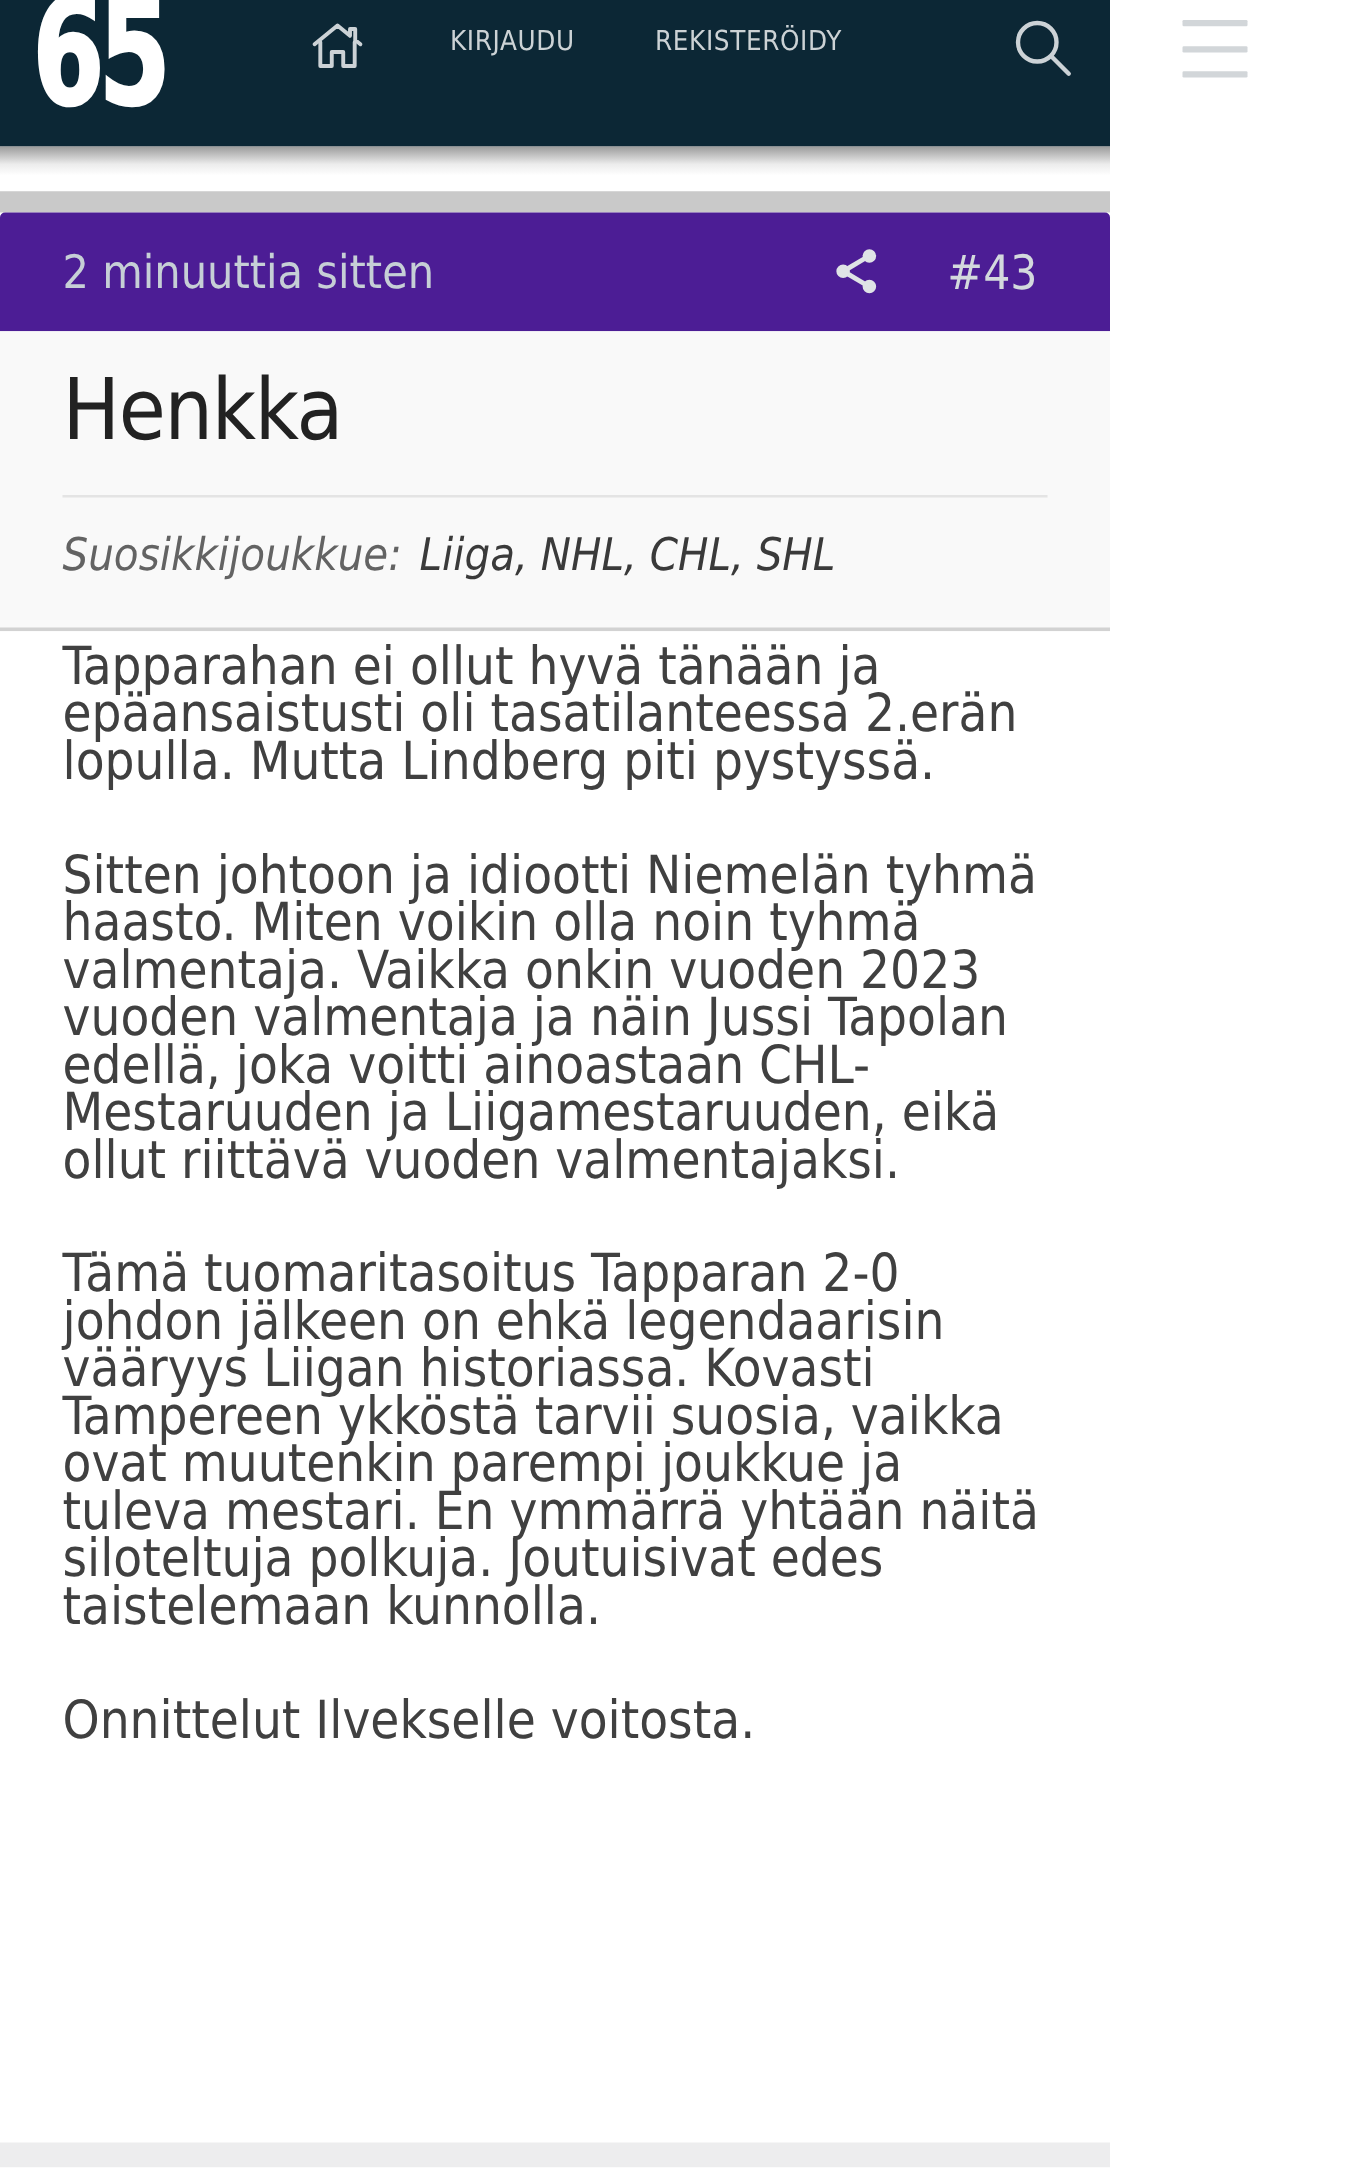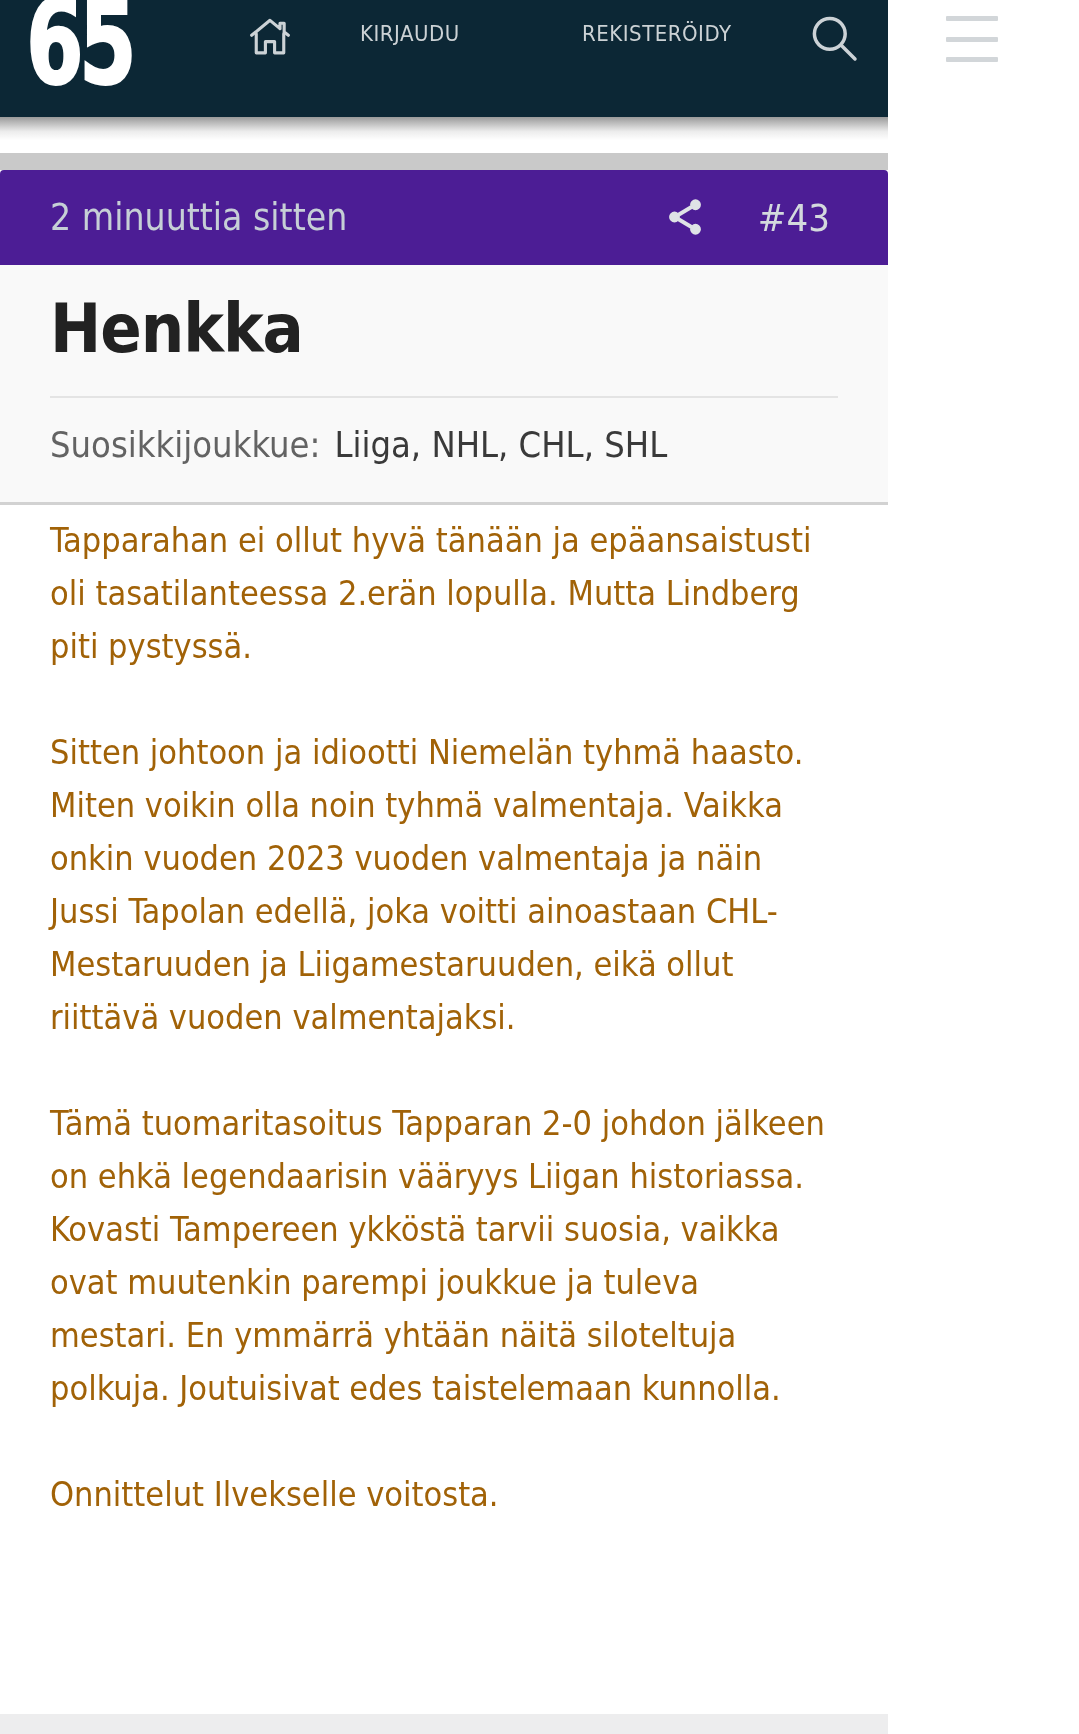--- a/index.html
+++ b/index.html
@@ -37,21 +37,21 @@
     position: absolute;
     top: 21px;
     color: #ccd2d5;
     font-size: 22px;
     letter-spacing: 0.5px;
     text-decoration: none;
     cursor: pointer;
     white-space: nowrap;
   }
   .nav-login    { left: 360px; }
-  .nav-register { left: 582px; }
+  .nav-register { left: 524px; }
   .nav-search { left: 806px; top: 10px; width: 56px; height: 56px; }
   .nav-burger { left: 946px; top: 16px; width: 52px; height: 46px;
                 display: flex; flex-direction: column; justify-content: space-between; }
   .nav-burger span { display: block; height: 5px; background: #d2d6d9; border-radius: 1px; }
 
   
   .shadow-strip {
     height: 36px; flex: 0 0 auto;
     background: linear-gradient(to bottom, #9a9a9a 0%, #ececec 40%, #ffffff 65%, #ffffff 100%);
   }
@@ -73,46 +73,46 @@
   
   .postinfo {
     height: 240px; flex: 0 0 auto;
     background: #f9f9f9;
     border-bottom: 3px solid #d2d2d2;
     padding: 28px 50px 0 50px;
   }
   .author {
     color: #222222;
     font-size: 68px;
-    font-weight: 700;
+    font-weight: 400;
     letter-spacing: -1px;
     line-height: 1.05;
     cursor: pointer;
     display: inline-block;
   }
   .author-divider {
     border: none;
     border-top: 2px solid #e4e4e4;
     margin: 32px 0 0 0;
   }
-  .team-row { margin-top: 26px; font-size: 36px; }
+  .team-row { margin-top: 26px; font-size: 36px; font-style: italic; }
   .team-label { color: #636363; }
   .team-value { color: #3a3a3a; margin-left: 14px; }
 
   
   .postbody {
     flex: 1 1 auto;
     background: #ffffff;
     padding: 9px 55px 0 50px;
     overflow: hidden;
   }
   .postbody p {
-    color: #a16207;
-    font-size: 34px;
-    line-height: 53px;
+    color: #404040;
+    font-size: 42px;
+    line-height: 38px;
     margin: 0 0 53px 0;
   }
 
   
   .bottom-strip { height: 20px; flex: 0 0 auto; background: #ededee; }
 
   svg { display: block; width: 100%; height: 100%; }
 </style>
 </head>
 <body>

